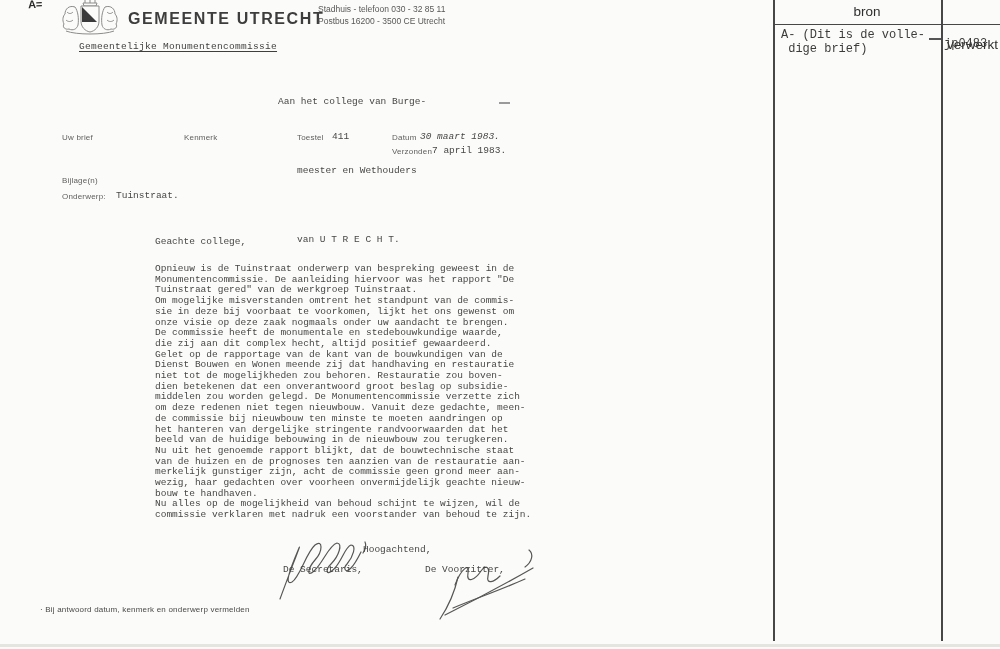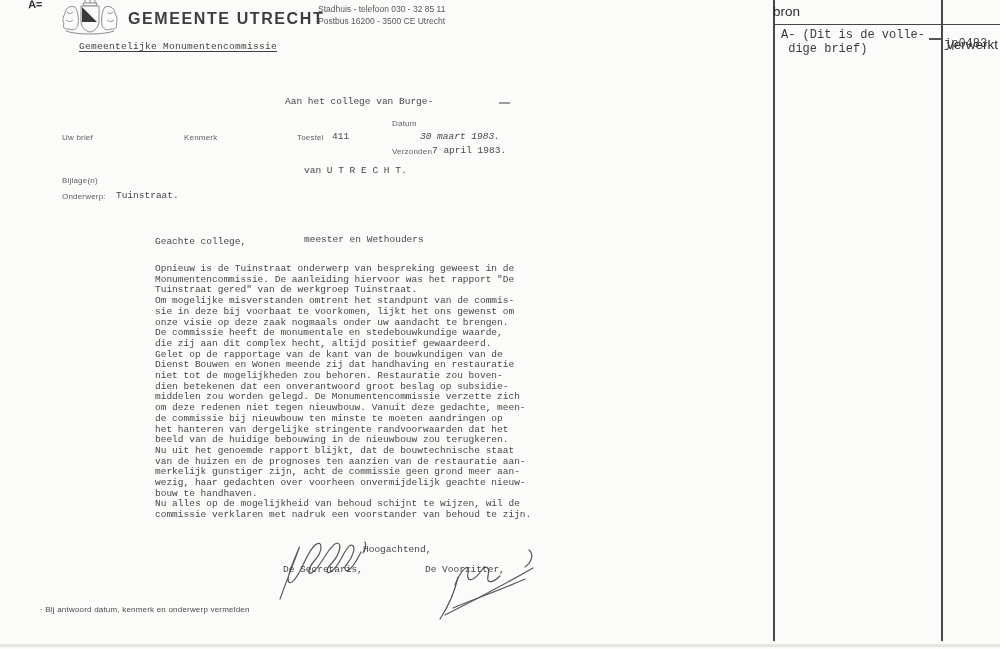--- a/index.html
+++ b/index.html
@@ -18,21 +18,21 @@
   .printed-small { font-size:8px; color:#5f5f5f; letter-spacing:.2px; }
   .brand {
     font-size:16px; font-weight:bold; color:#3d3d3d; letter-spacing:1.6px;
   }
   .contact { font-size:8.5px; color:#585858; line-height:12px; }
   .dept {
     font-family:"Liberation Mono","DejaVu Sans Mono",monospace;
     font-size:9.5px; color:#3f3f3f; text-decoration:underline;
     text-underline-offset:2px; letter-spacing:.3px;
   }
-  .addressee { line-height:23px;margin-left:7px; }
+  .addressee { line-height:23px; }
   .addressee .ind { padding-left:19px; }
   .body-text { line-height:10.7px; }
   .corner-mark { font-size:11px; font-weight:bold; color:#2a2a2a; transform:rotate(-2deg); }
   .vline { width:1.5px; background:#474747; }
   .hline { height:1.4px; background:#474747; }
   .panel-head { font-size:13.5px; color:#2e2e2e; }
   .panel-note {
     font-family:"Liberation Mono","DejaVu Sans Mono",monospace;
     font-size:12px; color:#3c3c3c; white-space:pre; line-height:14px;
   }
@@ -70,31 +70,31 @@
     </svg>
   </div>
 
   <div class="abs brand" style="left:128px; top:10px;">GEMEENTE UTRECHT</div>
   <div class="abs contact" style="left:318px; top:3px;">Stadhuis - telefoon 030 - 32 85 11</div>
   <div class="abs contact" style="left:318px; top:15px;">Postbus 16200 - 3500 CE Utrecht</div>
   <div class="abs dept" style="left:46px; top:41px;margin-left:33px;">Gemeentelijke Monumentencommissie</div>
 
   <div class="abs typed addressee" style="left:278px; top:44px;">
     <div>Aan het college van Burge-</div>
+    <div class="ind">meester en Wethouders</div>
     <div class="ind">van U T R E C H T.</div>
-    <div class="ind">meester en Wethouders</div>
   </div>
 
   <div class="abs dash-mark" style="left:499px; top:102px;"></div>
 
   <div class="abs printed-small" style="left:62px; top:133px;">Uw brief</div>
   <div class="abs printed-small" style="left:168px; top:133px;padding-left:16px;">Kenmerk</div>
   <div class="abs printed-small" style="left:297px; top:133px;">Toestel</div>
   <div class="abs typed" style="left:332px; top:131px;">411</div>
-  <div class="abs printed-small" style="left:392px; top:119px;">Datum</div>
+  <div class="abs printed-small" style="left:392px; top:133px;">Datum</div>
   <div class="abs typed" style="left:420px; top:131px;font-style:italic;">30 maart 1983.</div>
   <div class="abs printed-small" style="left:392px; top:147px;">Verzonden</div>
   <div class="abs typed" style="left:432px; top:145px;">7 april 1983.</div>
 
   <div class="abs printed-small" style="left:62px; top:176px;">Bijlage(n)</div>
   <div class="abs printed-small" style="left:62px; top:192px;">Onderwerp:</div>
   <div class="abs typed" style="left:116px; top:190px;">Tuinstraat.</div>
 
   <div class="abs typed" style="left:155px; top:236px;">Geachte college,</div>
   <div class="abs typed body-text" style="left:155px; top:264px;">Opnieuw is de Tuinstraat onderwerp van bespreking geweest in de
@@ -146,21 +146,21 @@
       </g>
     </svg>
   </div>
 
   <div class="abs footer-note" style="left:40px; top:605px;">· Bij antwoord datum, kenmerk en onderwerp vermelden</div>
 
   <div class="abs vline" style="left:773px; top:0; height:641px;"></div>
   <div class="abs vline" style="left:941px; top:0; height:641px;"></div>
   <div class="abs hline" style="left:773px; top:24px; width:227px;"></div>
 
-  <div class="abs panel-head" style="left:773px; top:4px; width:188px; text-align:left;">bron</div>
+  <div class="abs panel-head" style="left:773px; top:4px; width:188px; text-align:center;">bron</div>
   <div class="abs panel-head" style="left:947px; top:3px;margin-top:34px;">verwerkt</div>
 
   <div class="abs panel-note" style="left:781px; top:28px;">A- (Dit is de volle-</div>
   <div class="abs panel-note" style="left:781px; top:42px;"> dige brief)</div>
   <div class="abs panel-note" style="left:944px; top:37px;">jp0483</div>
   <div class="abs noise-dash" style="left:929px; top:38px;"></div>
 
   <div class="abs bottom-edge"></div>
 
 </div>

